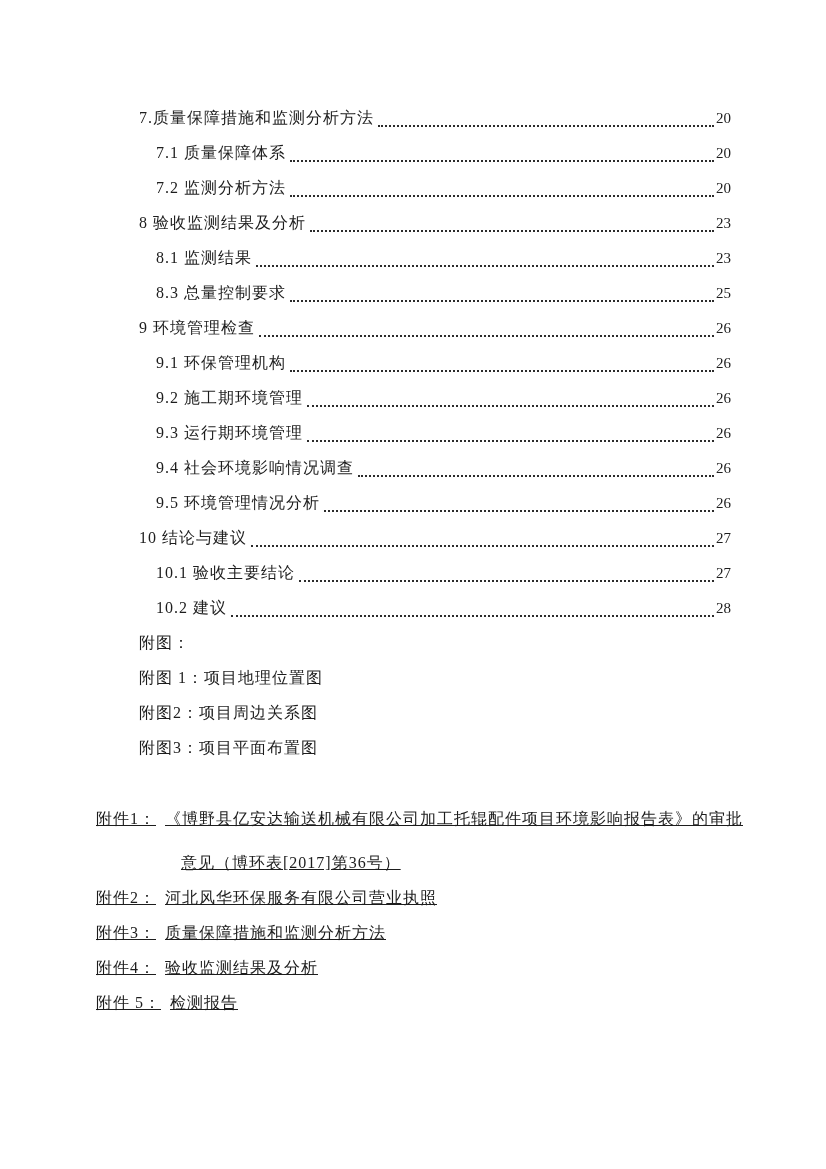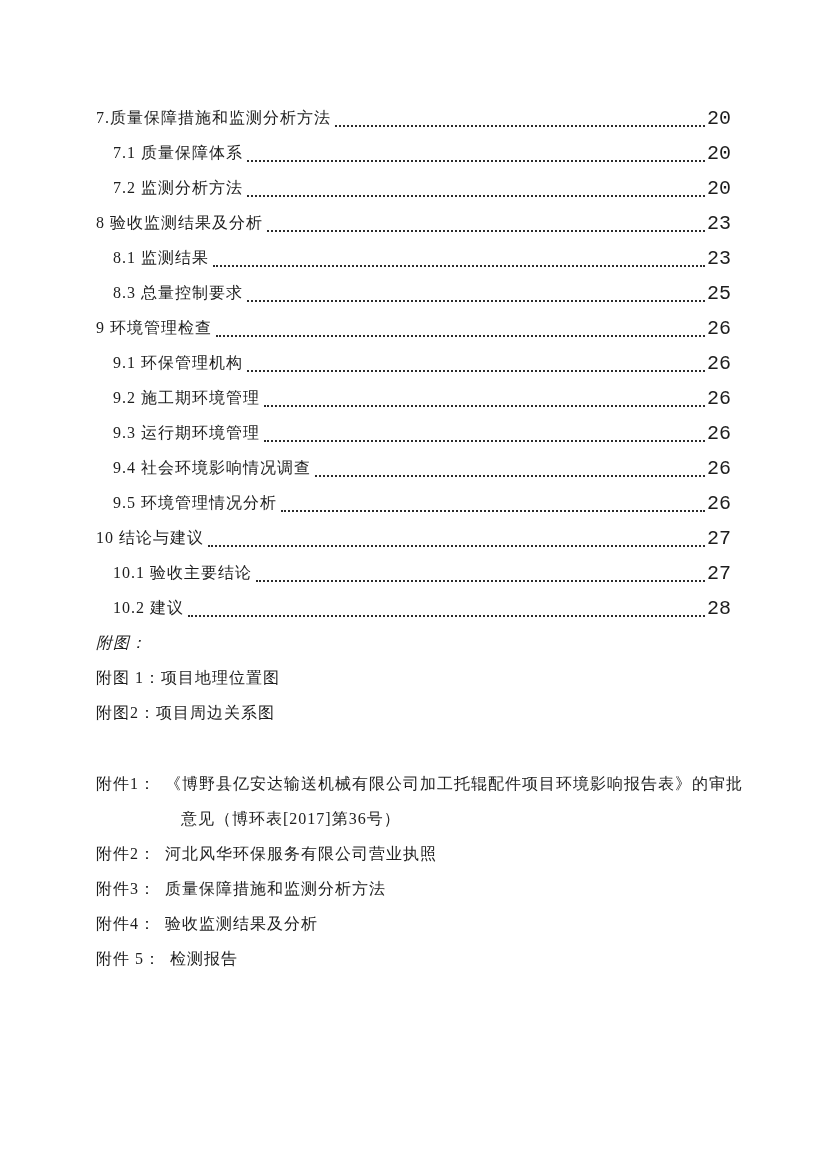--- a/index.html
+++ b/index.html
@@ -20,57 +20,59 @@
     position: absolute;
     left: 96px;
     right: 95px;
     top: 101px;
   }
   .row {
     height: 35px;
     display: flex;
     align-items: center;
     font-size: 16px;
+    margin-left: 43px;
   }
   .toc-label {
     white-space: nowrap;
     letter-spacing: 1px;
   }
   .lvl2 { padding-left: 17px; }
   .leader {
     flex: 1 1 auto;
     min-width: 12px;
     align-self: flex-end;
     margin: 0 2px 9px 4px;
     border-bottom: 2px dotted #2b2b2b;
   }
   .toc-page {
     white-space: nowrap;
-    font-size: 20px;
-    font-family: Liberation Mono, monospace;
-  }
-  .heading-row span { letter-spacing: 1px; font-style: italic; }
+    font-size: 15px;
+  }
+  .heading-row span { letter-spacing: 1px; }
   .blank-row { height: 35px; }
   .fig-row span { letter-spacing: 1px; }
   .att-row {
     display: flex;
     align-items: flex-start;
     font-size: 16px;
+    text-decoration: underline;
   }
   .att-label {
     height: 35px;
     line-height: 35px;
     white-space: nowrap;
     margin-right: 9px;
     letter-spacing: 1px;
   }
   .att-lines {
     display: flex;
     flex-direction: column;
     min-width: 0;
+    gap: 9px;
   }
   .att-line {
     height: 35px;
     line-height: 35px;
     letter-spacing: 1px;
     white-space: nowrap;
   }
   .att-line.cont { padding-left: 16px; }
 </style>
 </head>
@@ -161,20 +163,23 @@
       <span>附图：</span>
     </div>
 
     <div>
         <div class="row fig-row">
     <span>附图 1：项目地理位置图</span>
   </div>
         <div class="row fig-row">
     <span>附图2：项目周边关系图</span>
   </div>
+        <div class="row fig-row">
+    <span>附图3：项目平面布置图</span>
+  </div>
       </div>
 
     <div class="blank-row"></div>
 
 
     <div>
         <div class="att-row">
     <span class="att-label">附件1：</span>
     <span class="att-lines">
             <span class="att-line">《博野县亿安达输送机械有限公司加工托辊配件项目环境影响报告表》的审批</span>

